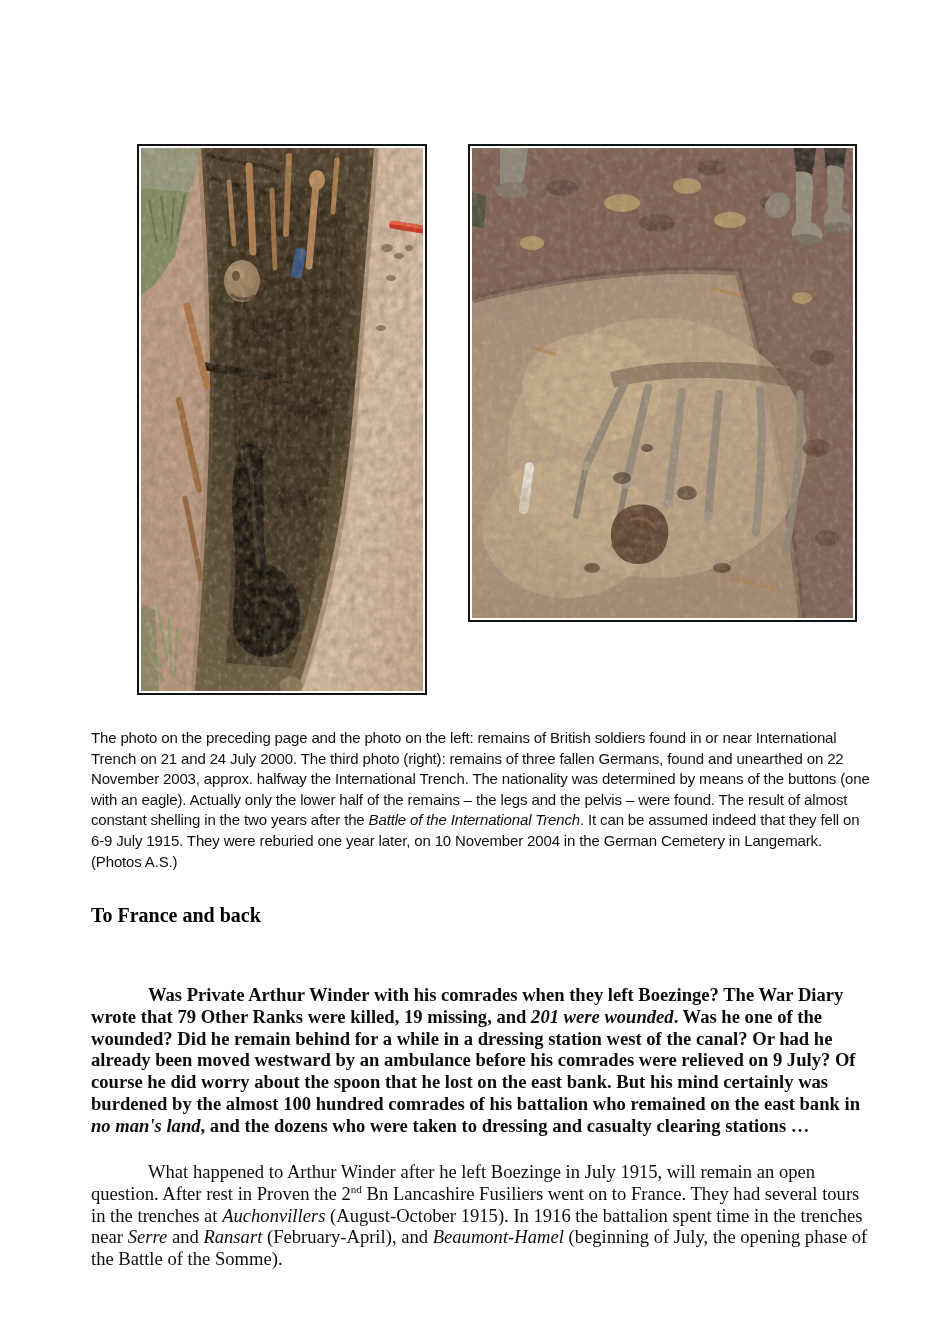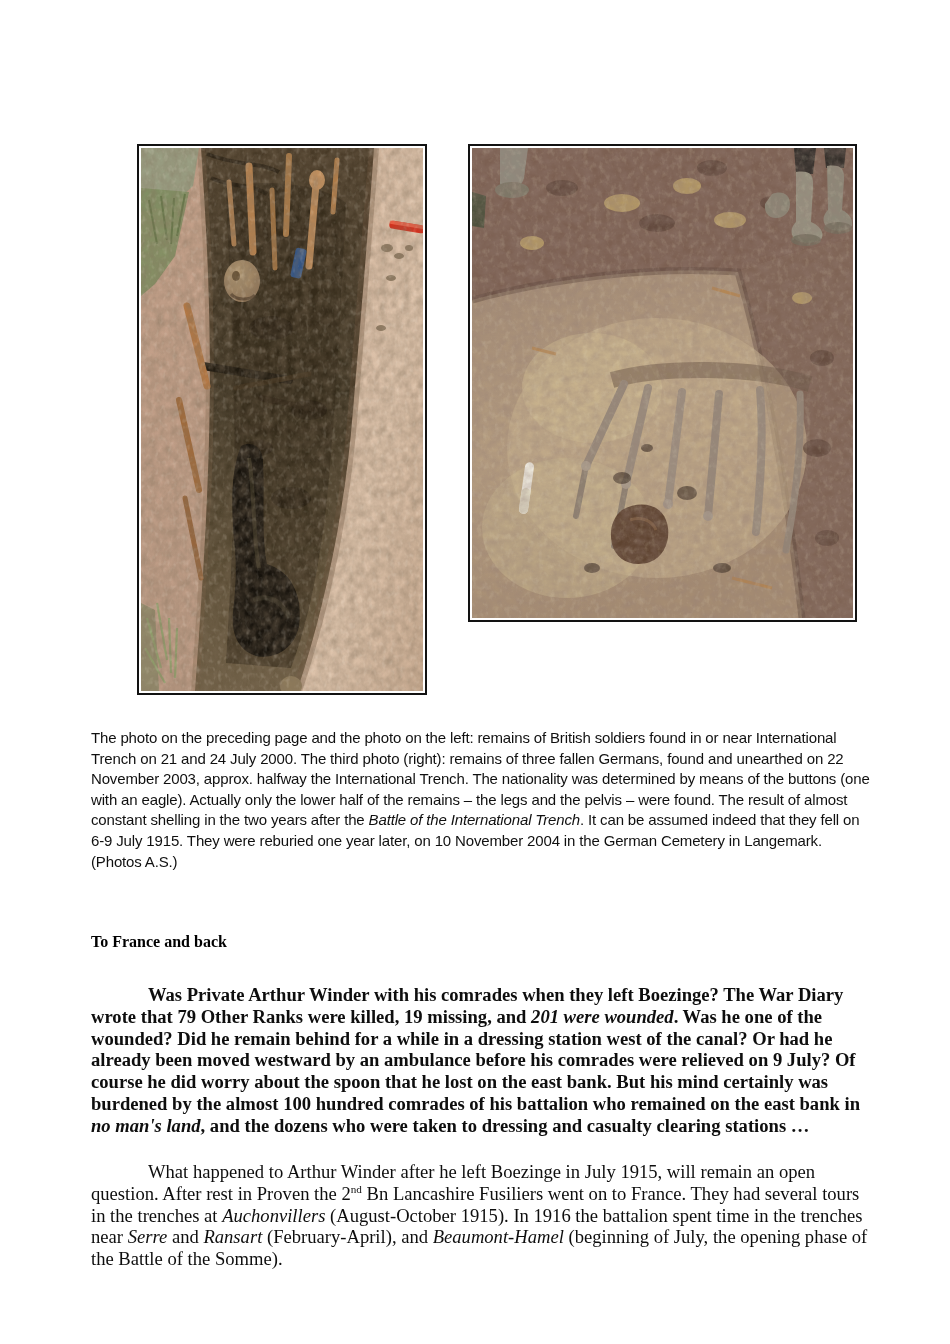--- a/index.html
+++ b/index.html
@@ -14,22 +14,22 @@
   }
   figure.photo svg { display:block; }
   .photo-left  { left:137px; top:100px; }
   .photo-right { left:468px; top:100px; }
   .caption {
     position:absolute; left:91px; top:684px; width:779px;
     font-family:"Liberation Sans", sans-serif;
     font-size:15px; line-height:20.6px; letter-spacing:-0.15px; color:#101010;
   }
   .heading {
-    position:absolute; left:91px; top:888px;
-    font-family:"Liberation Serif", serif; font-weight:bold; font-size:16px; line-height:1.2;
+    position:absolute; left:91px; top:859px;
+    font-family:"Liberation Serif", serif; font-weight:bold; font-size:20px; line-height:1.2;
     color:#000;
   }
   .bodypara {
     position:absolute; left:91px; width:781px;
     font-size:18.6px; line-height:21.8px; text-indent:57px; color:#0e0e0e;
     text-align:left;
   }
   .para-1 { top:940px;font-weight:bold; }
   .para-2 { top:1117px; }
   .bodypara sup { font-size:0.6em; line-height:0; vertical-align:super; }

